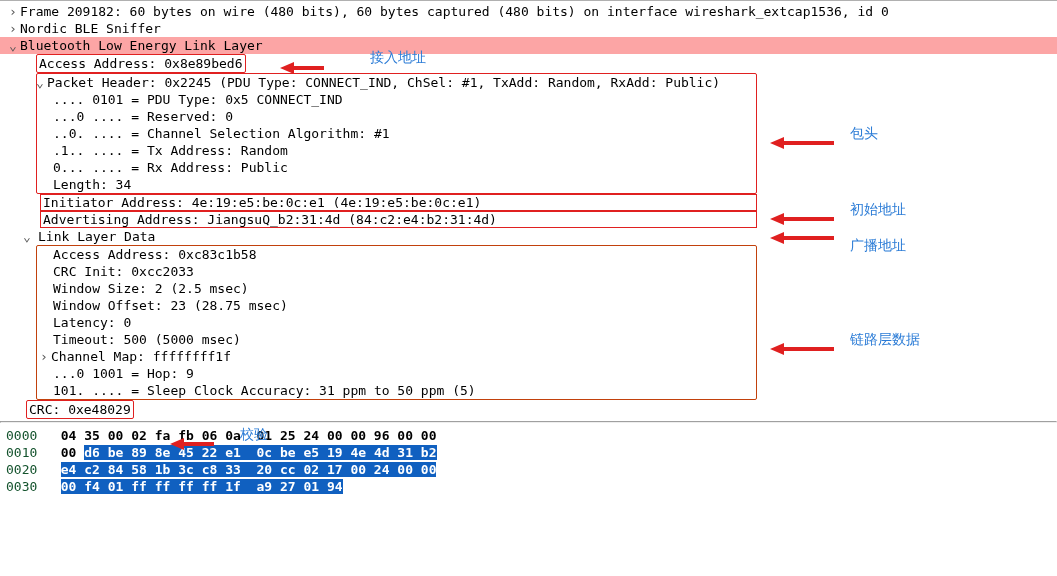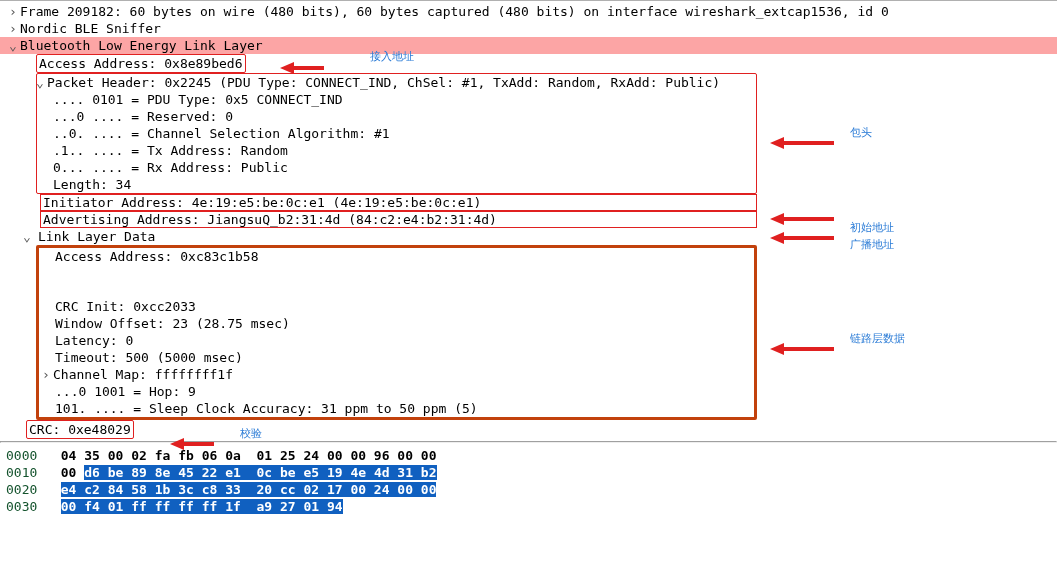--- a/index.html
+++ b/index.html
@@ -76,21 +76,21 @@
   .hex-sel {
     background: #1060c0;
     color: #fff;
   }
   .hex-bold { font-weight: bold; }
   
   .ann {
     position: absolute;
     color: #2a7bd6;
     font-family: "Microsoft YaHei", sans-serif;
-    font-size: 11px;
+    font-size: 14px;
     pointer-events: none;
     text-align: right;
   }
   .arrow-left {
     position: absolute;
     pointer-events: none;
   }
   .arrow-left::before {
     content: ""; position: absolute; top: 6px; left: 0;
     width: 0; height: 0;
@@ -127,42 +127,43 @@
     <div class="row" style="padding-left:16px;"><span>.1.. .... = Tx Address: Random</span></div>
     <div class="row" style="padding-left:16px;"><span>0... .... = Rx Address: Public</span></div>
     <div class="row" style="padding-left:16px;"><span>Length: 34</span></div>
   </div>
 
   <div class="box-red-line"><span>Initiator Address: 4e:19:e5:be:0c:e1 (4e:19:e5:be:0c:e1)</span></div>
   <div class="box-red-line"><span>Advertising Address: JiangsuQ_b2:31:4d (84:c2:e4:b2:31:4d)</span></div>
 
   <div style="margin:0 300px 0 20px;">
     <div class="row" style="padding-left:0;"><span class="toggle">⌄</span><span class="box-red" style="border:none;"></span><span>Link Layer Data</span></div>
-    <div style="border:3px solid #c2410c; border-radius:2px; margin-left:16px;">
+    <div style="border:1px solid #c2410c; border-radius:2px; margin-left:16px;">
       <div class="row" style="padding-left:16px;"><span>Access Address: 0xc83c1b58</span></div>
-      <div class="row" style="padding-left:16px;margin-top:33px;"><span>CRC Init: 0xcc2033</span></div>
+      <div class="row" style="padding-left:16px;"><span>CRC Init: 0xcc2033</span></div>
+      <div class="row" style="padding-left:16px;"><span>Window Size: 2 (2.5 msec)</span></div>
       <div class="row" style="padding-left:16px;"><span>Window Offset: 23 (28.75 msec)</span></div>
       <div class="row" style="padding-left:16px;"><span>Latency: 0</span></div>
       <div class="row" style="padding-left:16px;"><span>Timeout: 500 (5000 msec)</span></div>
       <div class="row" style="padding-left:0;"><span class="toggle">›</span><span>Channel Map: ffffffff1f</span></div>
       <div class="row" style="padding-left:16px;"><span>...0 1001 = Hop: 9</span></div>
       <div class="row" style="padding-left:16px;"><span>101. .... = Sleep Clock Accuracy: 31 ppm to 50 ppm (5)</span></div>
     </div>
   </div>
 
   <div class="row"><span class="box-red-crc">CRC: 0xe48029</span></div>
 
   <div class="arrow-left short" style="top:55px; left:280px;"></div>
   <div class="ann" style="top:48px; left:370px;">接入地址</div>
 
   <div class="arrow-left" style="top:130px; left:770px;"></div>
   <div class="ann" style="top:124px; left:850px;">包头</div>
 
   <div class="arrow-left" style="top:206px; left:770px;"></div>
-  <div class="ann" style="top:200px; left:850px;margin-top:19px;">初始地址</div>
+  <div class="ann" style="top:200px; left:850px;">初始地址</div>
 
   <div class="arrow-left" style="top:225px; left:770px;"></div>
   <div class="ann" style="top:236px; left:850px;">广播地址</div>
 
   <div class="arrow-left" style="top:336px; left:770px;"></div>
   <div class="ann" style="top:330px; left:850px;">链路层数据</div>
 
   <div class="arrow-left short" style="top:431px; left:170px;"></div>
   <div class="ann" style="top:425px; left:240px;">校验</div>
 

